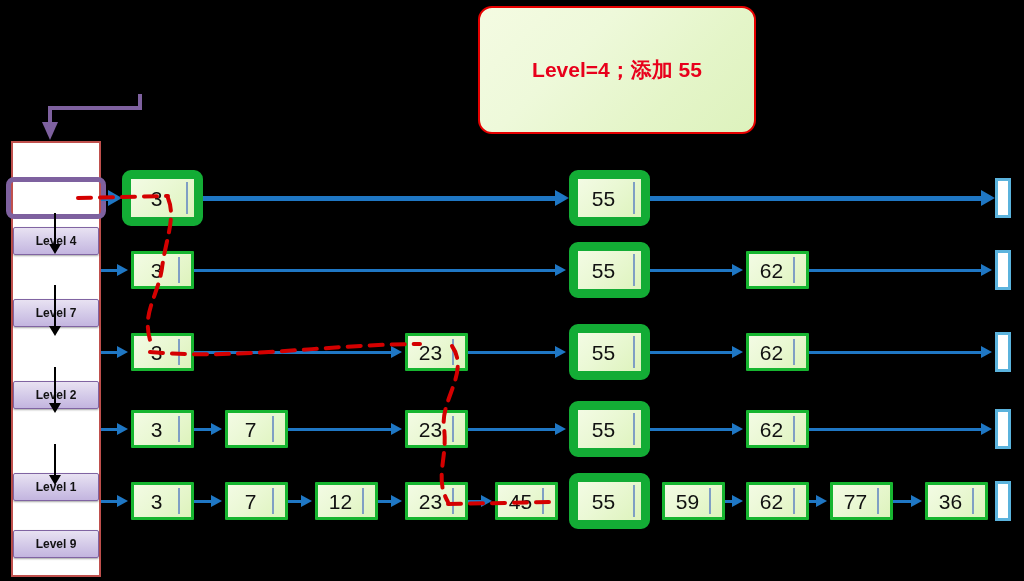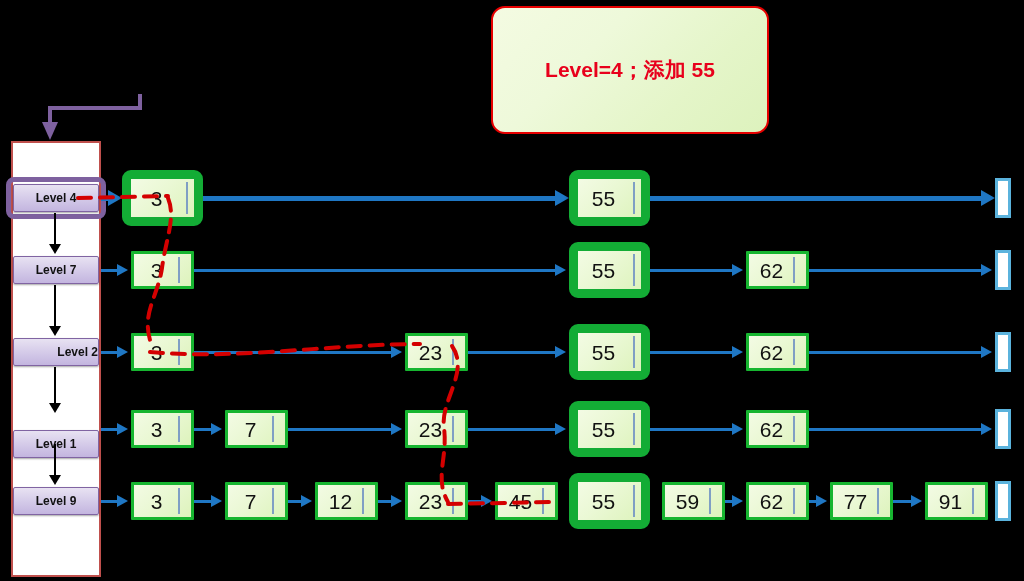--- a/index.html
+++ b/index.html
@@ -9,34 +9,34 @@
   
   #class-bubble{position:absolute;left:6px;top:4px;width:268px;height:94px;border-radius:50%;
       background:radial-gradient(ellipse at 38% 28%, #eafaff 0%, #cdf0fb 38%, #a9e4f6 72%, #8fd8ef 100%);
       box-shadow:0 2px 4px rgba(0,0,0,.45);display:flex;align-items:center;justify-content:center;}
   #class-bubble span{color:#e8001c;font-weight:bold;font-size:14.5px;letter-spacing:.1px;}
 
   
   #bubble-connector{position:absolute;left:40px;top:94px;width:106px;height:48px;}
 
   
-  #title-box{position:absolute;left:491px;top:6px;width:274px;height:124px;border:2.5px solid #e60000;
+  #title-box{position:absolute;left:478px;top:6px;width:274px;height:124px;border:2.5px solid #e60000;
       border-radius:14px;
       background:linear-gradient(135deg,#f4fbe2 0%,#eef9da 35%,#e4f5c8 70%,#ddf2bd 100%);
       box-shadow:0 2px 5px rgba(0,0,0,.5);display:flex;align-items:center;justify-content:center;}
   #title-box span{color:#e8001c;font-weight:bold;font-size:21px;}
 
   
   #level-column{position:absolute;left:11px;top:141px;width:90px;height:436px;
       background:#fff;border:2.5px solid #c0504d;box-sizing:border-box;}
   .level-cell{position:absolute;left:13px;width:86px;height:28px;box-sizing:border-box;
       border:1px solid #8064a2;border-radius:2px;
       background:linear-gradient(180deg,#e8e2f2 0%,#d3c9e8 55%,#c3b5df 100%);
       display:flex;align-items:center;justify-content:center;
-      font-size:12px;font-weight:bold;color:#111;box-shadow:0 1px 2px rgba(0,0,0,.35);}
+      font-size:12px;font-weight:bold;color:#111;box-shadow:0 1px 2px rgba(0,0,0,.35);margin-top:43px;}
   .level-highlight{position:absolute;left:6px;width:100px;height:42px;box-sizing:border-box;
       border:5px solid #7e619f;border-radius:8px;background:transparent;}
   .lvl-arrow{position:absolute;left:54px;width:2px;background:#000;}
   .lvl-arrow::after{content:"";position:absolute;left:-5px;bottom:-9px;width:0;height:0;
       border-left:6px solid transparent;border-right:6px solid transparent;border-top:10px solid #000;}
 
   
   .node{position:absolute;box-sizing:border-box;display:flex;align-items:center;justify-content:center;
       background:linear-gradient(135deg,#f3fbe4 0%,#eaf8d4 45%,#ddf3bc 100%);
       color:#111;}
@@ -79,21 +79,21 @@
   <div id="level-cells">
       <div class="level-highlight" style="top: 177px;"></div>
       <div class="level-cell" style="top: 184px;">
         <span>Level 4</span>
       </div>
       <div class="lvl-arrow" style="top: 213px; height: 32px;"></div>
       <div class="level-cell" style="top: 256px;">
         <span>Level 7</span>
       </div>
       <div class="lvl-arrow" style="top: 285px; height: 42px;"></div>
-      <div class="level-cell" style="top: 338px; justify-content: flex-end;">
+      <div class="level-cell" style="top: 338px;">
         <span>Level 2</span>
       </div>
       <div class="lvl-arrow" style="top: 367px; height: 37px;"></div>
       <div class="level-cell" style="top: 430px;">
         <span>Level 1</span>
       </div>
       <div class="lvl-arrow" style="top: 444px; height: 32px;"></div>
       <div class="level-cell" style="top: 487px;">
         <span>Level 9</span>
       </div>
@@ -216,21 +216,21 @@
         <span class="val">62</span>
         <span class="divider"></span>
       </div>
       <div class="link" style="left: 809px; width: 9px; top: 499.5px;"></div>
       <div class="node plain" style="left: 830px; top: 482px; width: 63px; height: 38px;">
         <span class="val">77</span>
         <span class="divider"></span>
       </div>
       <div class="link" style="left: 893px; width: 20px; top: 499.5px;"></div>
       <div class="node plain" style="left: 925px; top: 482px; width: 63px; height: 38px;">
-        <span class="val">91</span>
+        <span class="val">36</span>
         <span class="divider"></span>
       </div>
       <div class="tail" style="left: 995px; top: 481px; height: 40px;"></div>
     </div>
 
   <svg id="path-layer" viewBox="0 0 1024 581">
     <g fill="none" stroke="#d40000" stroke-width="4" stroke-dasharray="13 9" stroke-linecap="round">
 
       <path d="M78 198 L168 196"></path>
 

